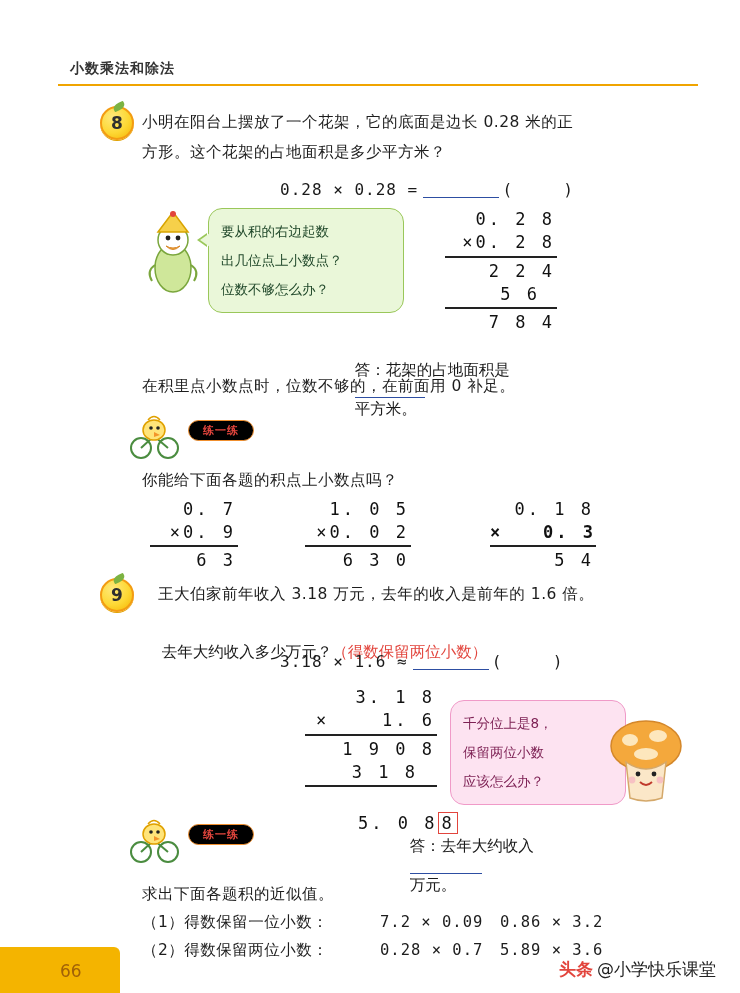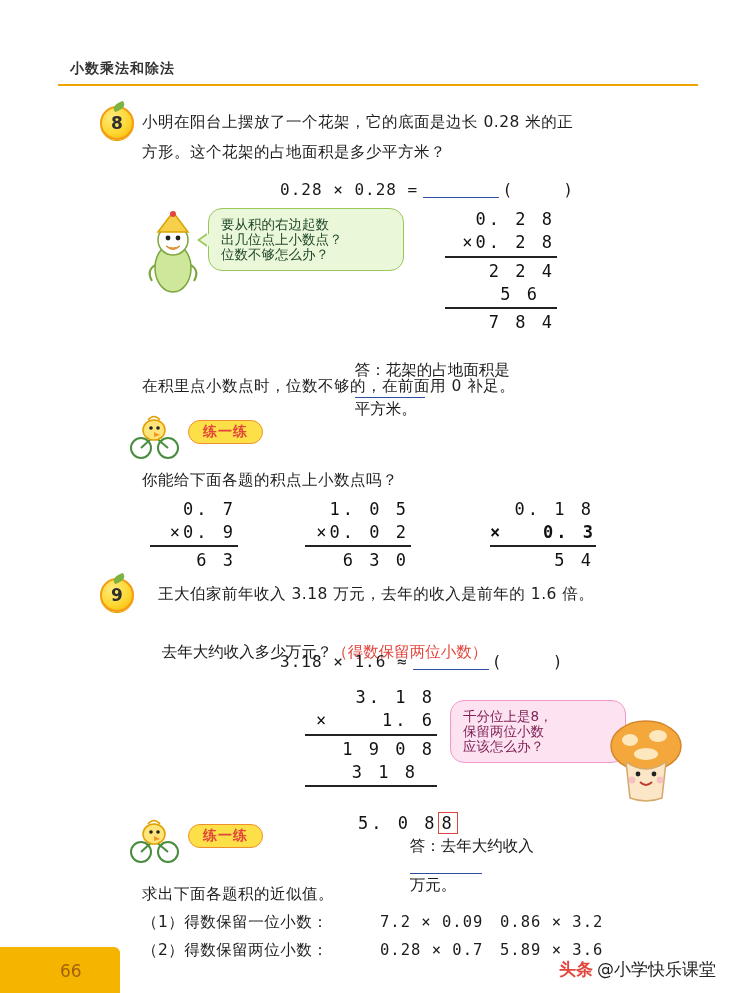--- a/index.html
+++ b/index.html
@@ -106,21 +106,21 @@
     border: 1.4px solid #e2453d;
     padding: 0 2px;
     margin-left: 1px;
   }
   
   .bubble {
     position: absolute;
     border-radius: 14px;
     padding: 8px 12px;
     font-size: 13.5px;
-    line-height: 15px;
+    line-height: 29px;
     font-family: "DejaVu Sans", sans-serif;
     white-space: pre;
   }
   .bubble-green {
     background: #eaf7d9;
     border: 1.5px solid #9ac75a;
     color: #20482a;
   }
   .bubble-pink {
     background: #fde3f1;
@@ -176,23 +176,23 @@
     position: absolute;
     display: flex;
     align-items: center;
     gap: 8px;
   }
   .practice-label {
     border: 1.6px solid #f08f2e;
     border-radius: 13px;
     padding: 2px 14px;
     color: #e2453d;
-    font-size: 14px;
+    font-size: 11px;
     font-weight: bold;
-    background: #fde047;
+    background: #000000;
     font-family: "DejaVu Sans", sans-serif;
     letter-spacing: 1px;
   }
   .footer-bar {
     position: absolute;
     left: 0;
     bottom: 0;
     width: 120px;
     height: 46px;
     background: #f4b400;

